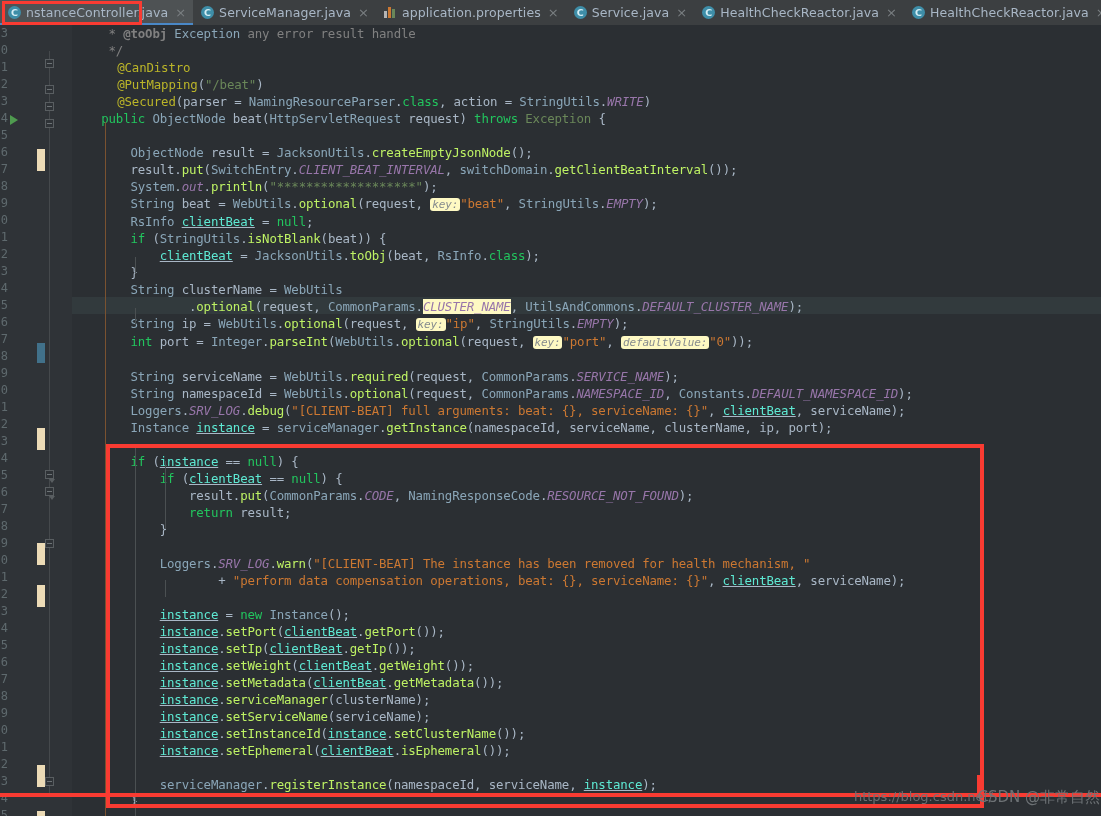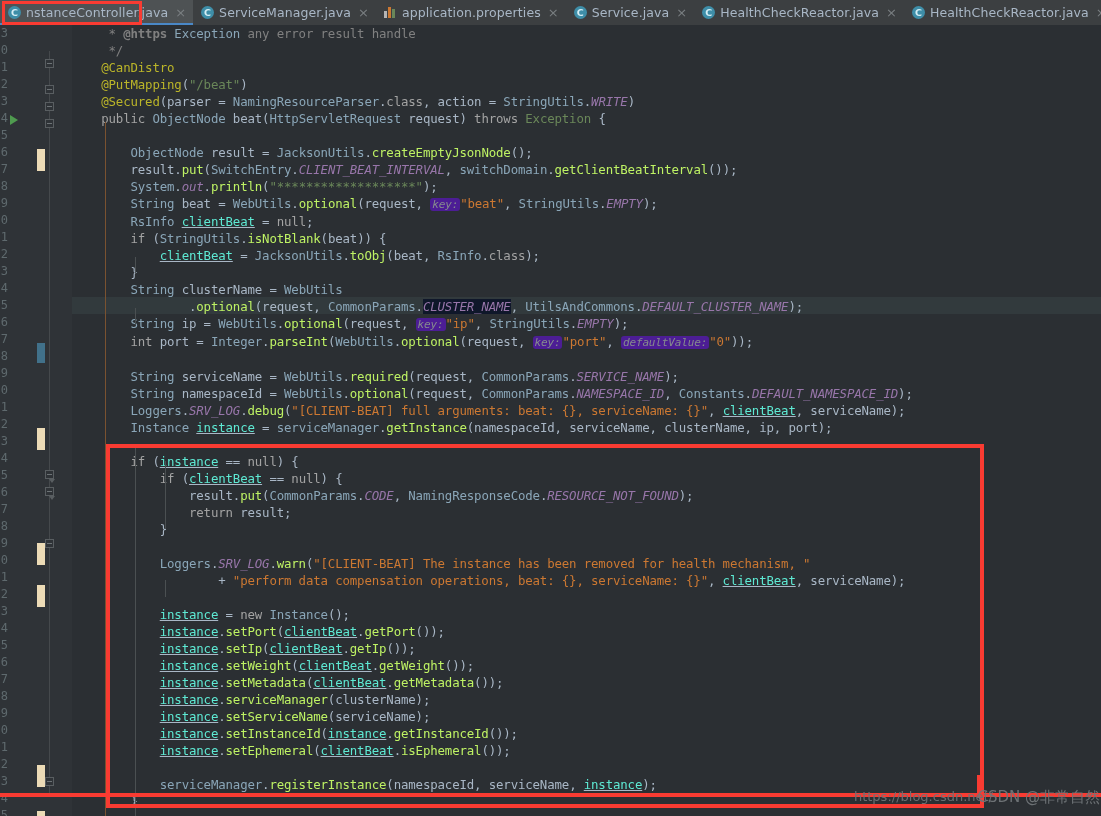--- a/index.html
+++ b/index.html
@@ -201,42 +201,42 @@
 
   
   .caretline {
     position: absolute;
     left: 0; right: 0;
     height: 17px;
     background: #323a3d;
   }
 
   
-  .kw   { color: #a3a3a3; }
-  .ann  { color: #bbb529; }           
+  .kw   { color: #22c55e; }
+  .ann  { color: #bbb529; margin-left: 16px; }           
   .str  { color: #6a8759; }           
   .strO { color: #cc7832; }
   .cmt  { color: #808080; }
   .mth  { color: #bef264; }           
   .fld  { color: #9876aa; font-style: italic; text-align: center; }  
   .var  { color: #a9b7c6; }
   .varU { color: #5eead4; text-decoration: underline; text-decoration-color:#a9b7c6; }
   .brc  { color: #a9b7c6; }
   .pkg  { color: #8aa6b8; }
   .gr   { color: #6a8759; }
   .hint {
-    background: #4c1d95;
+    background: #fef9c3;
     color: #868b8e;
     font-style: italic;
     border-radius: 3px;
     padding: 0 2px;
     font-size: 11px;
   }
   .selfld {
-    background: #0f172a;
+    background: #fef9c3;
     color: #9876aa;
     font-style: italic;
   }
 
   
   .code-highlight {
     position: absolute;
     left: 106px;
     top: 444px;
     width: 878px;
@@ -412,21 +412,21 @@
 
     <div class="codearea">
 
       <div class="indent-guide warm" style="left:33px; top:97px; height:694px;"></div>
       <div class="indent-guide" style="left:63px;  top:232px; height:17px;"></div>
       <div class="indent-guide" style="left:63px;  top:283px; height:17px;"></div>
       <div class="indent-guide" style="left:63px;  top:419px; height:372px;"></div>
       <div class="indent-guide" style="left:93px;  top:436px; height:68px;"></div>
       <div class="indent-guide" style="left:93px;  top:555px; height:17px;"></div>
 
-<pre class="code"><span class="cmt">     * </span><span class="cmt" style="font-weight:bold">@https</span><span class="cmt"> </span><span class="pkg">Exception</span><span class="cmt"> any error result handle</span>
+<pre class="code"><span class="cmt">     * </span><span class="cmt" style="font-weight:bold">@toObj</span><span class="cmt"> </span><span class="pkg">Exception</span><span class="cmt"> any error result handle</span>
 <span class="cmt">     */</span>
     <span class="ann">@CanDistro</span>
     <span class="ann">@PutMapping</span><span class="brc">(</span><span class="str">"/beat"</span><span class="brc">)</span>
     <span class="ann">@Secured</span><span class="brc">(</span><span class="var">parser</span> = <span class="pkg">NamingResourceParser</span>.<span class="kw">class</span>, <span class="var">action</span> = <span class="pkg">StringUtils</span>.<span class="fld">WRITE</span><span class="brc">)</span>
     <span class="kw">public</span> <span class="pkg">ObjectNode</span> <span class="var">beat</span><span class="brc">(</span><span class="pkg">HttpServletRequest</span> <span class="var">request</span><span class="brc">)</span> <span class="kw">throws</span> <span class="gr">Exception</span> <span class="brc">{</span>
 
         <span class="pkg">ObjectNode</span> <span class="var">result</span> = <span class="pkg">JacksonUtils</span>.<span class="mth">createEmptyJsonNode</span><span class="brc">();</span>
         <span class="var">result</span>.<span class="mth">put</span><span class="brc">(</span><span class="pkg">SwitchEntry</span>.<span class="fld">CLIENT_BEAT_INTERVAL</span>, <span class="pkg">switchDomain</span>.<span class="mth">getClientBeatInterval</span><span class="brc">());</span>
         <span class="pkg">System</span>.<span class="fld">out</span>.<span class="mth">println</span><span class="brc">(</span><span class="str">"*******************"</span><span class="brc">);</span>
         <span class="pkg">String</span> <span class="var">beat</span> = <span class="pkg">WebUtils</span>.<span class="mth">optional</span><span class="brc">(</span><span class="var">request</span>, <span class="hint">key:</span><span class="strO">"beat"</span>, <span class="pkg">StringUtils</span>.<span class="fld">EMPTY</span><span class="brc">);</span>
@@ -453,21 +453,21 @@
             <span class="pkg">Loggers</span>.<span class="fld">SRV_LOG</span>.<span class="mth">warn</span><span class="brc">(</span><span class="strO">"[CLIENT-BEAT] The instance has been removed for health mechanism, "</span>
                     + <span class="strO">"perform data compensation operations, beat: {}, serviceName: {}"</span>, <span class="varU">clientBeat</span>, <span class="var">serviceName</span><span class="brc">);</span>
 
             <span class="varU">instance</span> = <span class="kw">new</span> <span class="pkg">Instance</span><span class="brc">();</span>
             <span class="varU">instance</span>.<span class="mth">setPort</span><span class="brc">(</span><span class="varU">clientBeat</span>.<span class="mth">getPort</span><span class="brc">());</span>
             <span class="varU">instance</span>.<span class="mth">setIp</span><span class="brc">(</span><span class="varU">clientBeat</span>.<span class="mth">getIp</span><span class="brc">());</span>
             <span class="varU">instance</span>.<span class="mth">setWeight</span><span class="brc">(</span><span class="varU">clientBeat</span>.<span class="mth">getWeight</span><span class="brc">());</span>
             <span class="varU">instance</span>.<span class="mth">setMetadata</span><span class="brc">(</span><span class="varU">clientBeat</span>.<span class="mth">getMetadata</span><span class="brc">());</span>
             <span class="varU">instance</span>.<span class="mth">serviceManager</span><span class="brc">(</span><span class="var">clusterName</span><span class="brc">);</span>
             <span class="varU">instance</span>.<span class="mth">setServiceName</span><span class="brc">(</span><span class="var">serviceName</span><span class="brc">);</span>
-            <span class="varU">instance</span>.<span class="mth">setInstanceId</span><span class="brc">(</span><span class="varU">instance</span>.<span class="mth">getInstanceId</span><span class="brc">());</span>
+            <span class="varU">instance</span>.<span class="mth">setInstanceId</span><span class="brc">(</span><span class="varU">instance</span>.<span class="mth">setClusterName</span><span class="brc">());</span>
             <span class="varU">instance</span>.<span class="mth">setEphemeral</span><span class="brc">(</span><span class="varU">clientBeat</span>.<span class="mth">isEphemeral</span><span class="brc">());</span>
 
             <span class="pkg">serviceManager</span>.<span class="mth">registerInstance</span><span class="brc">(</span><span class="var">namespaceId</span>, <span class="var">serviceName</span>, <span class="varU">instance</span><span class="brc">);</span>
         <span class="brc">}</span></pre>
     </div>
 
   </div>
 
   <div class="code-highlight"></div>
 

